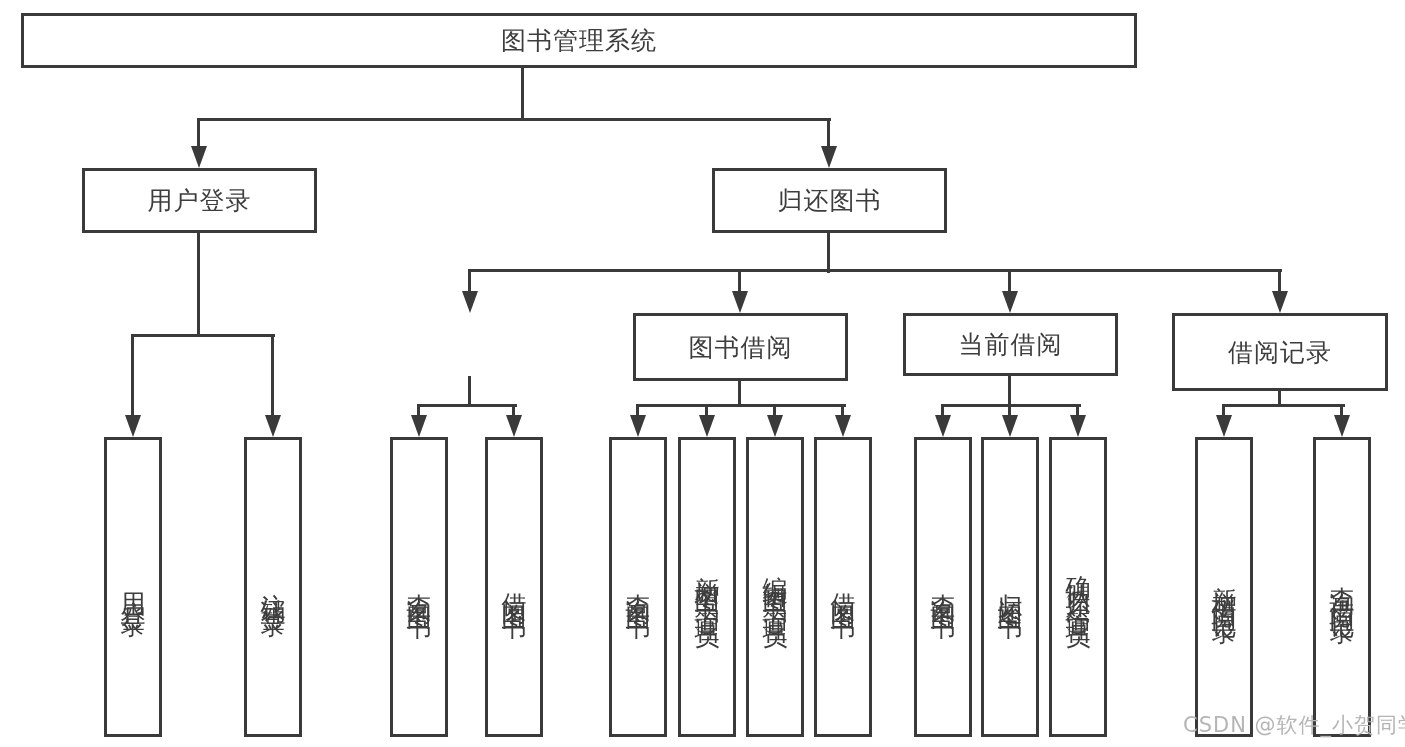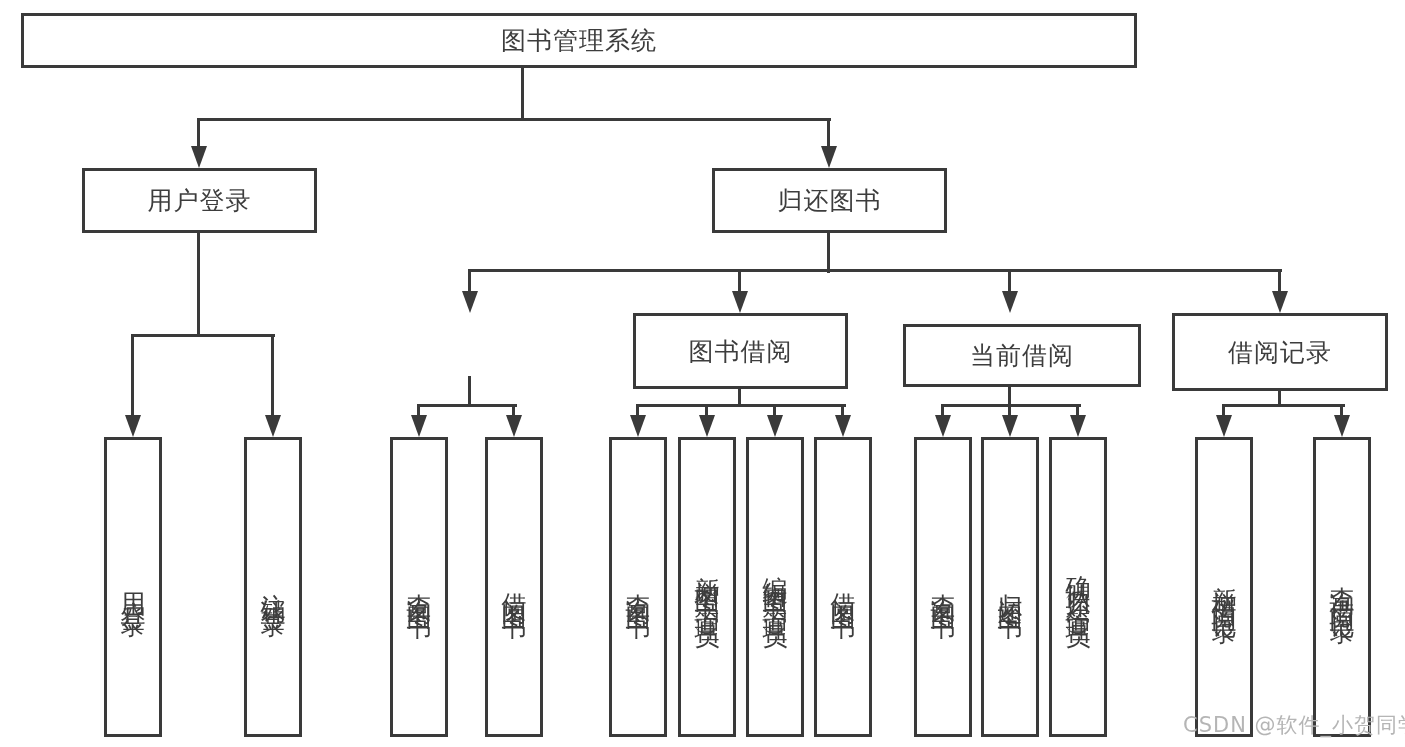--- a/index.html
+++ b/index.html
@@ -82,24 +82,24 @@
   <div class="hl" style="left:468px;top:269px;width:814px"></div>
   <div class="vl" style="left:468px;top:269px;height:24px"></div>
   <div class="arrow" style="left:462px;top:291px"></div>
   <div class="vl" style="left:738px;top:269px;height:24px"></div>
   <div class="arrow" style="left:732px;top:291px"></div>
   <div class="vl" style="left:1008px;top:269px;height:24px"></div>
   <div class="arrow" style="left:1002px;top:291px"></div>
   <div class="vl" style="left:1278px;top:269px;height:24px"></div>
   <div class="arrow" style="left:1272px;top:291px"></div>
 
-  <div class="hbox" style="left:633px;top:313px;width:215px;height:76px">
+  <div class="hbox" style="left:633px;top:313px;width:215px;height:68px">
     <span>图书借阅</span>
   </div>
-  <div class="hbox" style="left:903px;top:324px;width:238px;height:63px">
+  <div class="hbox" style="left:903px;top:313px;width:215px;height:63px">
     <span>当前借阅</span>
   </div>
   <div class="hbox" style="left:1172px;top:313px;width:216px;height:78px">
     <span>借阅记录</span>
   </div>
 
   <div class="vl" style="left:468px;top:376px;height:31px"></div>
   <div class="hl" style="left:417px;top:404px;width:100px"></div>
   <div class="vl" style="left:417px;top:404px;height:14px"></div>
   <div class="arrow" style="left:411px;top:415px"></div>

